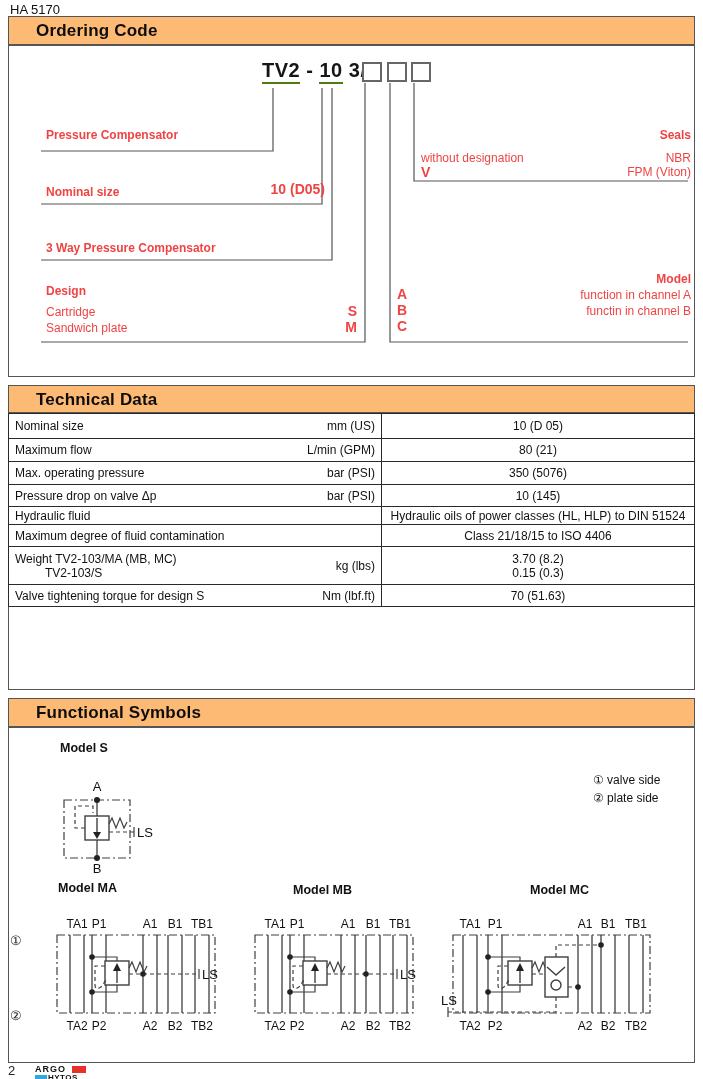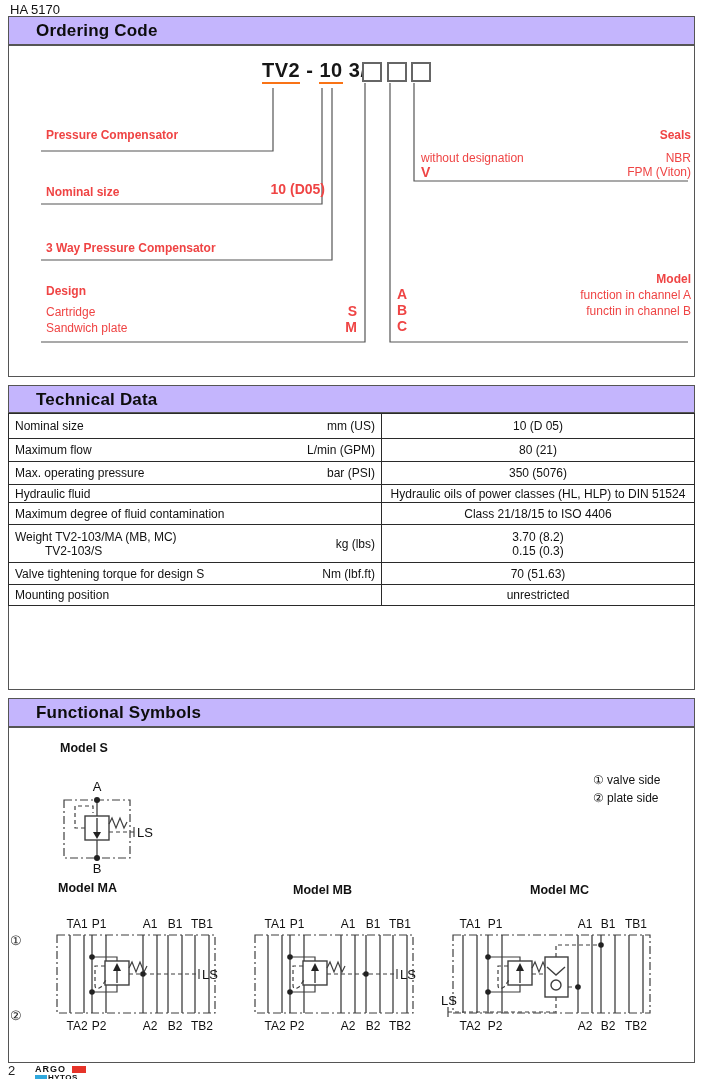--- a/index.html
+++ b/index.html
@@ -3,28 +3,28 @@
 <meta charset="utf-8">
 <style>
   html,body{margin:0;padding:0;}
   body{
     position:relative;width:703px;height:1079px;overflow:hidden;
     background:#ffffff;color:#111;
     font-family:"Liberation Sans",sans-serif;font-size:12px;
   }
   .abs{position:absolute;}
   .b{font-weight:bold;}
-  .sec-title-box{position:absolute;left:8px;width:687px;border:1px solid #555;box-sizing:border-box;background:#c4b5fd;}
+  .sec-title-box{position:absolute;left:8px;width:687px;border:1px solid #555;box-sizing:border-box;background:#fdba74;}
   .sec-title{font-weight:bold;font-size:17px;padding:4px 0 4px 27px;letter-spacing:.2px;color:#0d0d0d;}
   .sec-body{position:absolute;left:8px;width:687px;border:1px solid #555;box-sizing:border-box;background:#fff;}
   .lbl{position:absolute;white-space:nowrap;color:#ef4444;}
   .ra{text-align:right;}
   .code-box{position:absolute;width:20px;height:20px;border:2px solid #666;box-sizing:border-box;background:#fff;}
   .code-text{position:absolute;font-weight:bold;font-size:20px;letter-spacing:.5px;color:#161616;}
-  .u{border-bottom:2px solid #f97316;padding-bottom:1px;}
+  .u{border-bottom:2px solid #4d7c0f;padding-bottom:1px;}
   table.tech{position:absolute;left:-1px;top:-1px;width:687px;border-collapse:collapse;table-layout:fixed;}
   table.tech td{border:1px solid #2a2a2a;font-size:12px;padding:1px 6px;vertical-align:middle;background:#fff;}
   table.tech td.param{width:360px;}
   table.tech td.val{text-align:center;}
   .pn{display:flex;justify-content:space-between;align-items:center;gap:6px;}
   .indent{padding-left:30px;}
   .legend-line{position:absolute;white-space:nowrap;font-size:12px;}
   .marker{position:absolute;font-size:13px;color:#222;}
   .caption{position:absolute;font-weight:bold;font-size:12.5px;white-space:nowrap;}
   .footer-num{position:absolute;left:8px;top:1063px;font-size:13px;color:#222;}
@@ -116,20 +116,29 @@
     </tr>
     <tr style="height:23px;">
       <td class="param">
             <div class="pn">
               <span>Max. operating pressure</span>
               <span>bar (PSI)</span>
             </div>
           </td>
       <td class="val">350 (5076)</td>
     </tr>
+    <tr style="height:22px;">
+      <td class="param">
+            <div class="pn">
+              <span>Pressure drop on valve Δp</span>
+              <span>bar (PSI)</span>
+            </div>
+          </td>
+      <td class="val">10 (145)</td>
+    </tr>
     <tr style="height:18px;">
       <td class="param">
             <div class="pn">
               <span>Hydraulic fluid</span>
               <span></span>
             </div>
           </td>
       <td class="val">Hydraulic oils of power classes (HL, HLP) to DIN 51524</td>
     </tr>
     <tr style="height:22px;">
@@ -157,29 +166,20 @@
       </td>
     </tr>
     <tr style="height:22px;">
       <td class="param">
             <div class="pn">
               <span>Valve tightening torque for design S</span>
               <span>Nm (lbf.ft)</span>
             </div>
           </td>
       <td class="val">70 (51.63)</td>
-    </tr>
-    <tr style="height:21px;">
-      <td class="param">
-            <div class="pn">
-              <span>Mounting position</span>
-              <span></span>
-            </div>
-          </td>
-      <td class="val">unrestricted</td>
     </tr>
   </tbody>
     </table>
 </div>
 
 <div class="sec-title-box" style="top:698px;height:29px;">
   <div class="sec-title">Functional Symbols</div>
 </div>
 <div class="sec-body" style="top:727px;height:336px;"></div>
 

